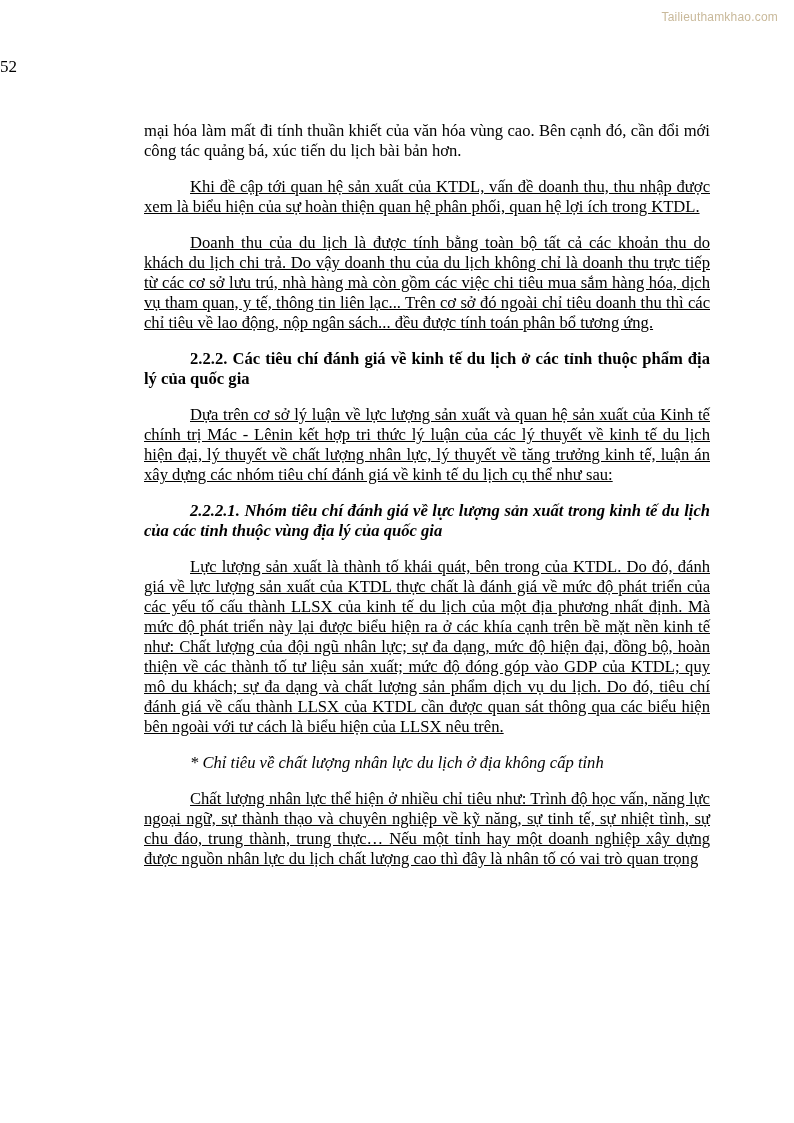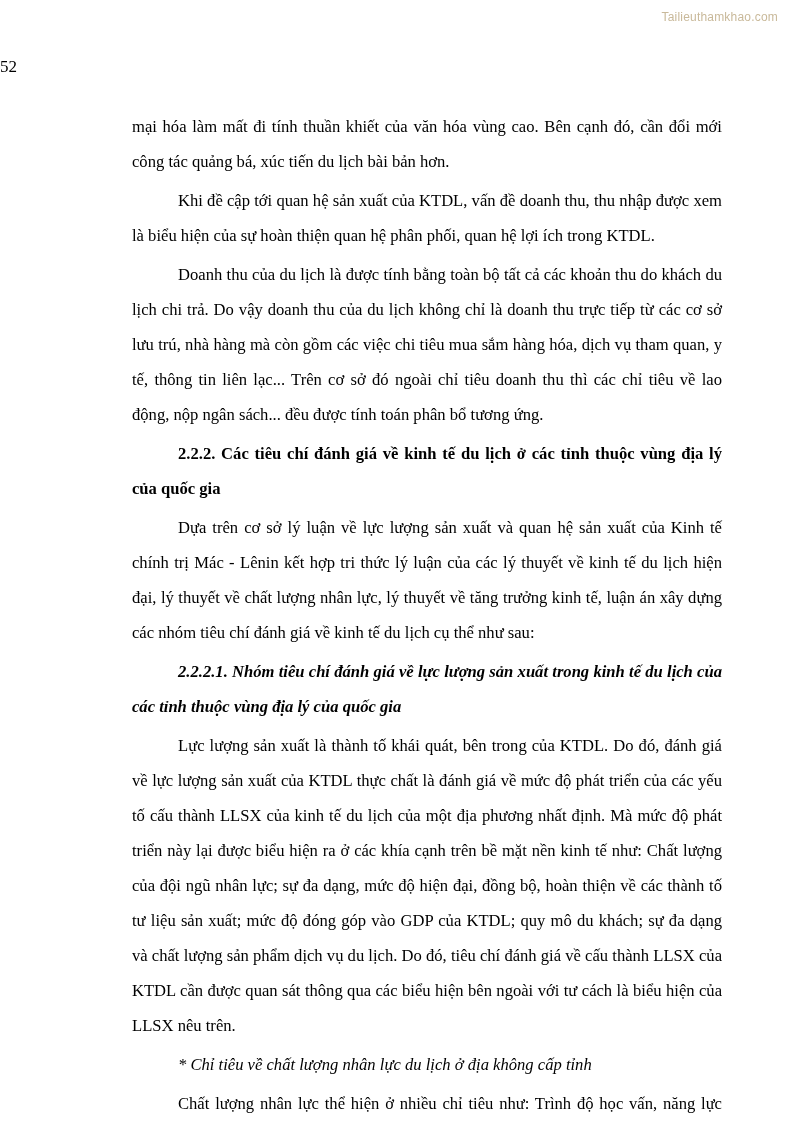--- a/index.html
+++ b/index.html
@@ -34,28 +34,29 @@
     text-align: left;
     font-size: 17px;
   }
   .content {
     position: absolute;
     left: 128px;
     top: 105px;
     width: 598px;
   }
   p {
-    margin: 4px;
+    margin: 16px;
     font-size: 16.6px;
-    line-height: 35px;
+    line-height: 20px;
     text-align: justify;
     text-justify: inter-word;
   }
   p.indent {
     text-indent: 46px;
+    text-decoration: underline;
   }
   p.heading {
     font-weight: bold;
     text-indent: 46px;
   }
   p.subheading {
     font-weight: bold;
     font-style: italic;
     text-indent: 46px;
   }
@@ -70,21 +71,21 @@
 <div class="page">
 
   <div class="watermark">Tailieuthamkhao.com</div>
 
   <div class="page-number">52</div>
 
   <div class="content">
     <p class="">mại hóa làm mất đi tính thuần khiết của văn hóa vùng cao. Bên cạnh đó, cần đổi mới công tác quảng bá, xúc tiến du lịch bài bản hơn.</p>
     <p class="indent">Khi đề cập tới quan hệ sản xuất của KTDL, vấn đề doanh thu, thu nhập được xem là biểu hiện của sự hoàn thiện quan hệ phân phối, quan hệ lợi ích trong KTDL.</p>
     <p class="indent">Doanh thu của du lịch là được tính bằng toàn bộ tất cả các khoản thu do khách du lịch chi trả. Do vậy doanh thu của du lịch không chỉ là doanh thu trực tiếp từ các cơ sở lưu trú, nhà hàng mà còn gồm các việc chi tiêu mua sắm hàng hóa, dịch vụ tham quan, y tế, thông tin liên lạc... Trên cơ sở đó ngoài chỉ tiêu doanh thu thì các chỉ tiêu về lao động, nộp ngân sách... đều được tính toán phân bổ tương ứng.</p>
-    <p class="heading">2.2.2. Các tiêu chí đánh giá về kinh tế du lịch ở các tỉnh thuộc vùng địa lý của quốc gia</p>
+    <p class="heading">2.2.2. Các tiêu chí đánh giá về kinh tế du lịch ở các tỉnh thuộc phẩm địa lý của quốc gia</p>
     <p class="indent">Dựa trên cơ sở lý luận về lực lượng sản xuất và quan hệ sản xuất của Kinh tế chính trị Mác - Lênin kết hợp tri thức lý luận của các lý thuyết về kinh tế du lịch hiện đại, lý thuyết về chất lượng nhân lực, lý thuyết về tăng trưởng kinh tế, luận án xây dựng các nhóm tiêu chí đánh giá về kinh tế du lịch cụ thể như sau:</p>
     <p class="subheading">2.2.2.1. Nhóm tiêu chí đánh giá về lực lượng sản xuất trong kinh tế du lịch của các tỉnh thuộc vùng địa lý của quốc gia</p>
     <p class="indent">Lực lượng sản xuất là thành tố khái quát, bên trong của KTDL. Do đó, đánh giá về lực lượng sản xuất của KTDL thực chất là đánh giá về mức độ phát triển của các yếu tố cấu thành LLSX của kinh tế du lịch của một địa phương nhất định. Mà mức độ phát triển này lại được biểu hiện ra ở các khía cạnh trên bề mặt nền kinh tế như: Chất lượng của đội ngũ nhân lực; sự đa dạng, mức độ hiện đại, đồng bộ, hoàn thiện về các thành tố tư liệu sản xuất; mức độ đóng góp vào GDP của KTDL; quy mô du khách; sự đa dạng và chất lượng sản phẩm dịch vụ du lịch. Do đó, tiêu chí đánh giá về cấu thành LLSX của KTDL cần được quan sát thông qua các biểu hiện bên ngoài với tư cách là biểu hiện của LLSX nêu trên.</p>
     <p class="starline">* Chỉ tiêu về chất lượng nhân lực du lịch ở địa không cấp tỉnh</p>
     <p class="indent">Chất lượng nhân lực thể hiện ở nhiều chỉ tiêu như: Trình độ học vấn, năng lực ngoại ngữ, sự thành thạo và chuyên nghiệp về kỹ năng, sự tinh tế, sự nhiệt tình, sự chu đáo, trung thành, trung thực… Nếu một tỉnh hay một doanh nghiệp xây dựng được nguồn nhân lực du lịch chất lượng cao thì đây là nhân tố có vai trò quan trọng</p>
   </div>
 
 </div>
 
 </body></html>

